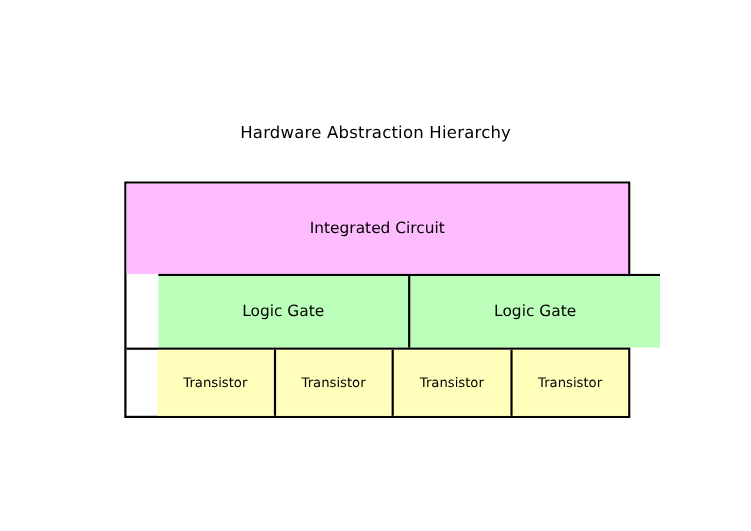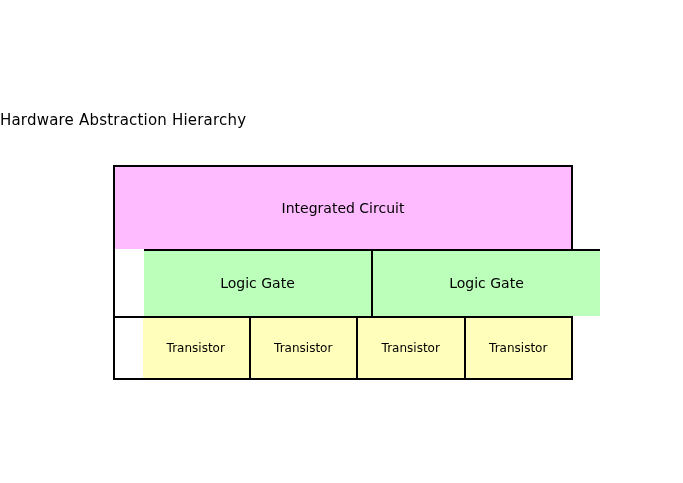--- a/index.html
+++ b/index.html
@@ -23,21 +23,21 @@
     height: 483px;
     background: #ffffff;
   }
 
   
   #diagram-title {
     position: absolute;
     left: 0;
     top: 110px;
     width: 683px;
-    text-align: left;
+    text-align: center;
     font-size: 15px;
     font-weight: normal;
     color: #000000;
     letter-spacing: 0.2px;
     line-height: 20px;
     white-space: nowrap;
   }
 
   
   #hierarchy {

